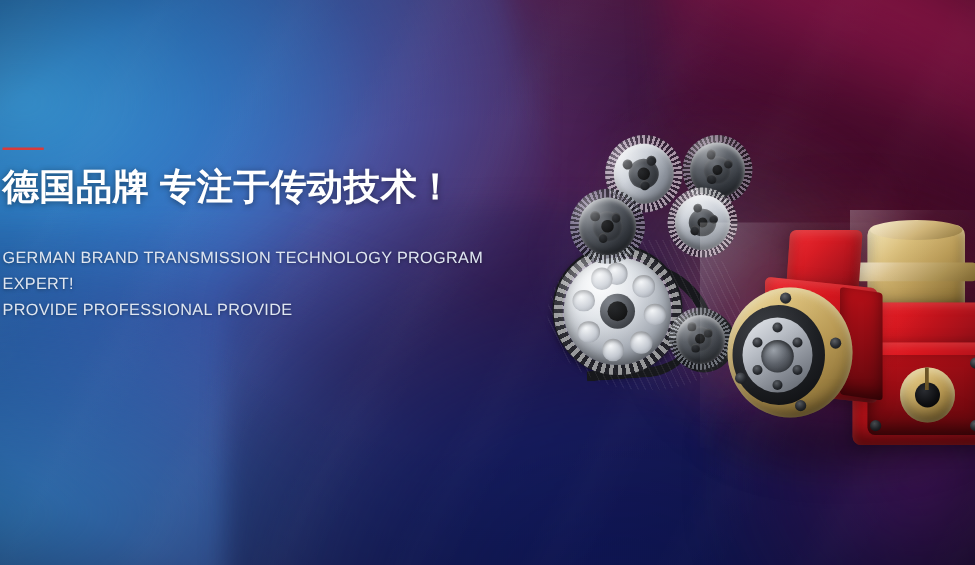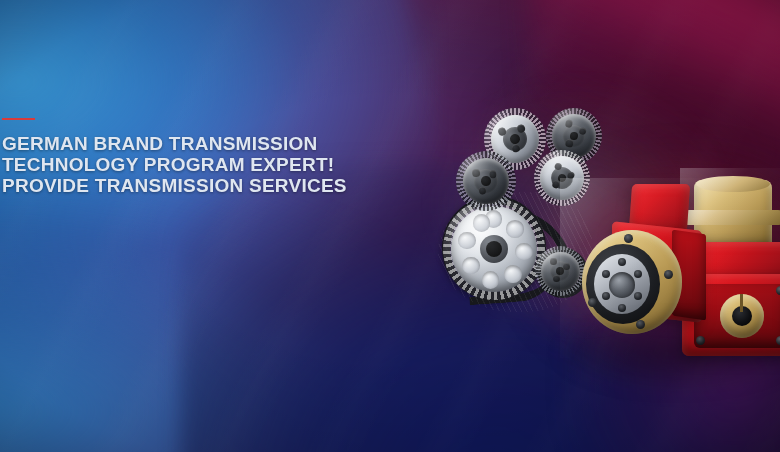--- a/index.html
+++ b/index.html
@@ -168,26 +168,25 @@
     font-size: 29px;
     font-weight: bold;
     line-height: 34px;
     letter-spacing: 0.4px;
     margin: 0 0 28px 0;
     white-space: nowrap;
     text-shadow: 0 1px 5px rgba(0,0,0,0.45);
   }
   .subline {
     color: #dfe6f0;
-    font-size: 19px;
+    font-size: 13px;
     line-height: 21px;
     letter-spacing: 0.25px;
     margin: 0;
     text-shadow: 0 1px 3px rgba(0,0,0,0.40);
-    font-weight: bold;
   }
 
   
   .art { position: absolute; inset: 0; z-index: 10; }
   .part { position: absolute; }
 
   
   .pulley { border-radius: 50%; }
   .pulley .teeth {
     position: absolute; inset: 0; border-radius: 50%;
@@ -458,17 +457,18 @@
 
     <div class="glowpop" style="left:560px; top:318px; width:230px; height:70px;
                 background: radial-gradient(ellipse at 50% 50%, rgba(0,0,0,0.34) 0%, rgba(0,0,0,0.14) 48%, rgba(0,0,0,0) 78%);
                 filter: blur(9px);"></div>
   </div>
 
   <div class="bg-vignette"></div>
 
   <div class="copy">
     <div class="rule"></div>
+    <h1 class="headline">德国品牌 专注于传动技术！</h1>
     <p class="subline">GERMAN BRAND TRANSMISSION TECHNOLOGY PROGRAM EXPERT!</p>
-    <p class="subline">PROVIDE TRANSMISSION SERVICES</p>
+    <p class="subline">PROVIDE PROFESSIONAL PROVIDE</p>
   </div>
 
 </div>
 
 </body></html>

